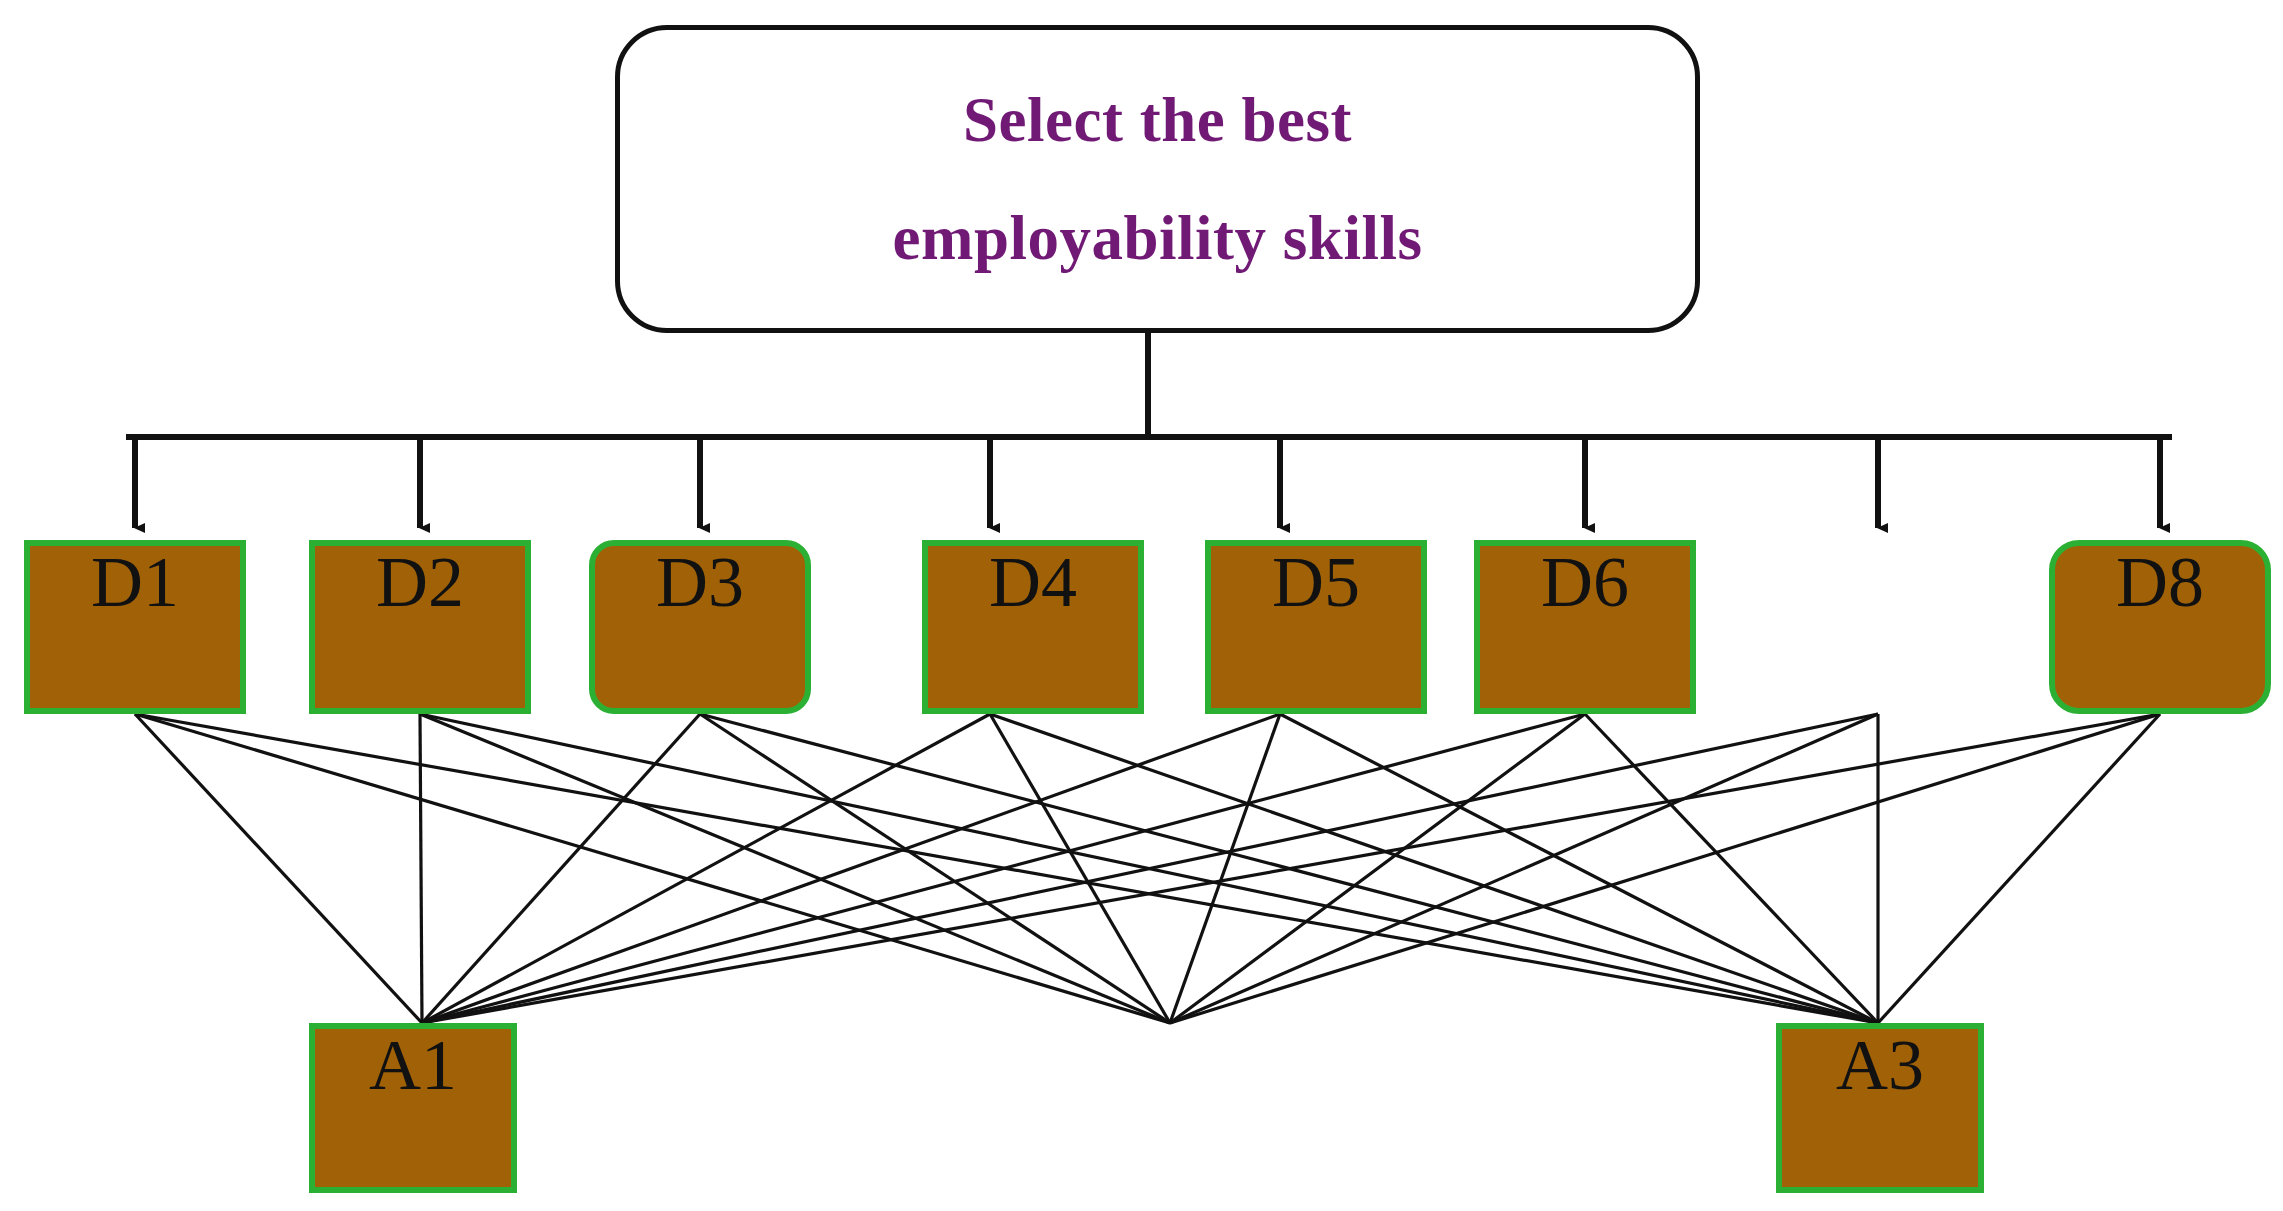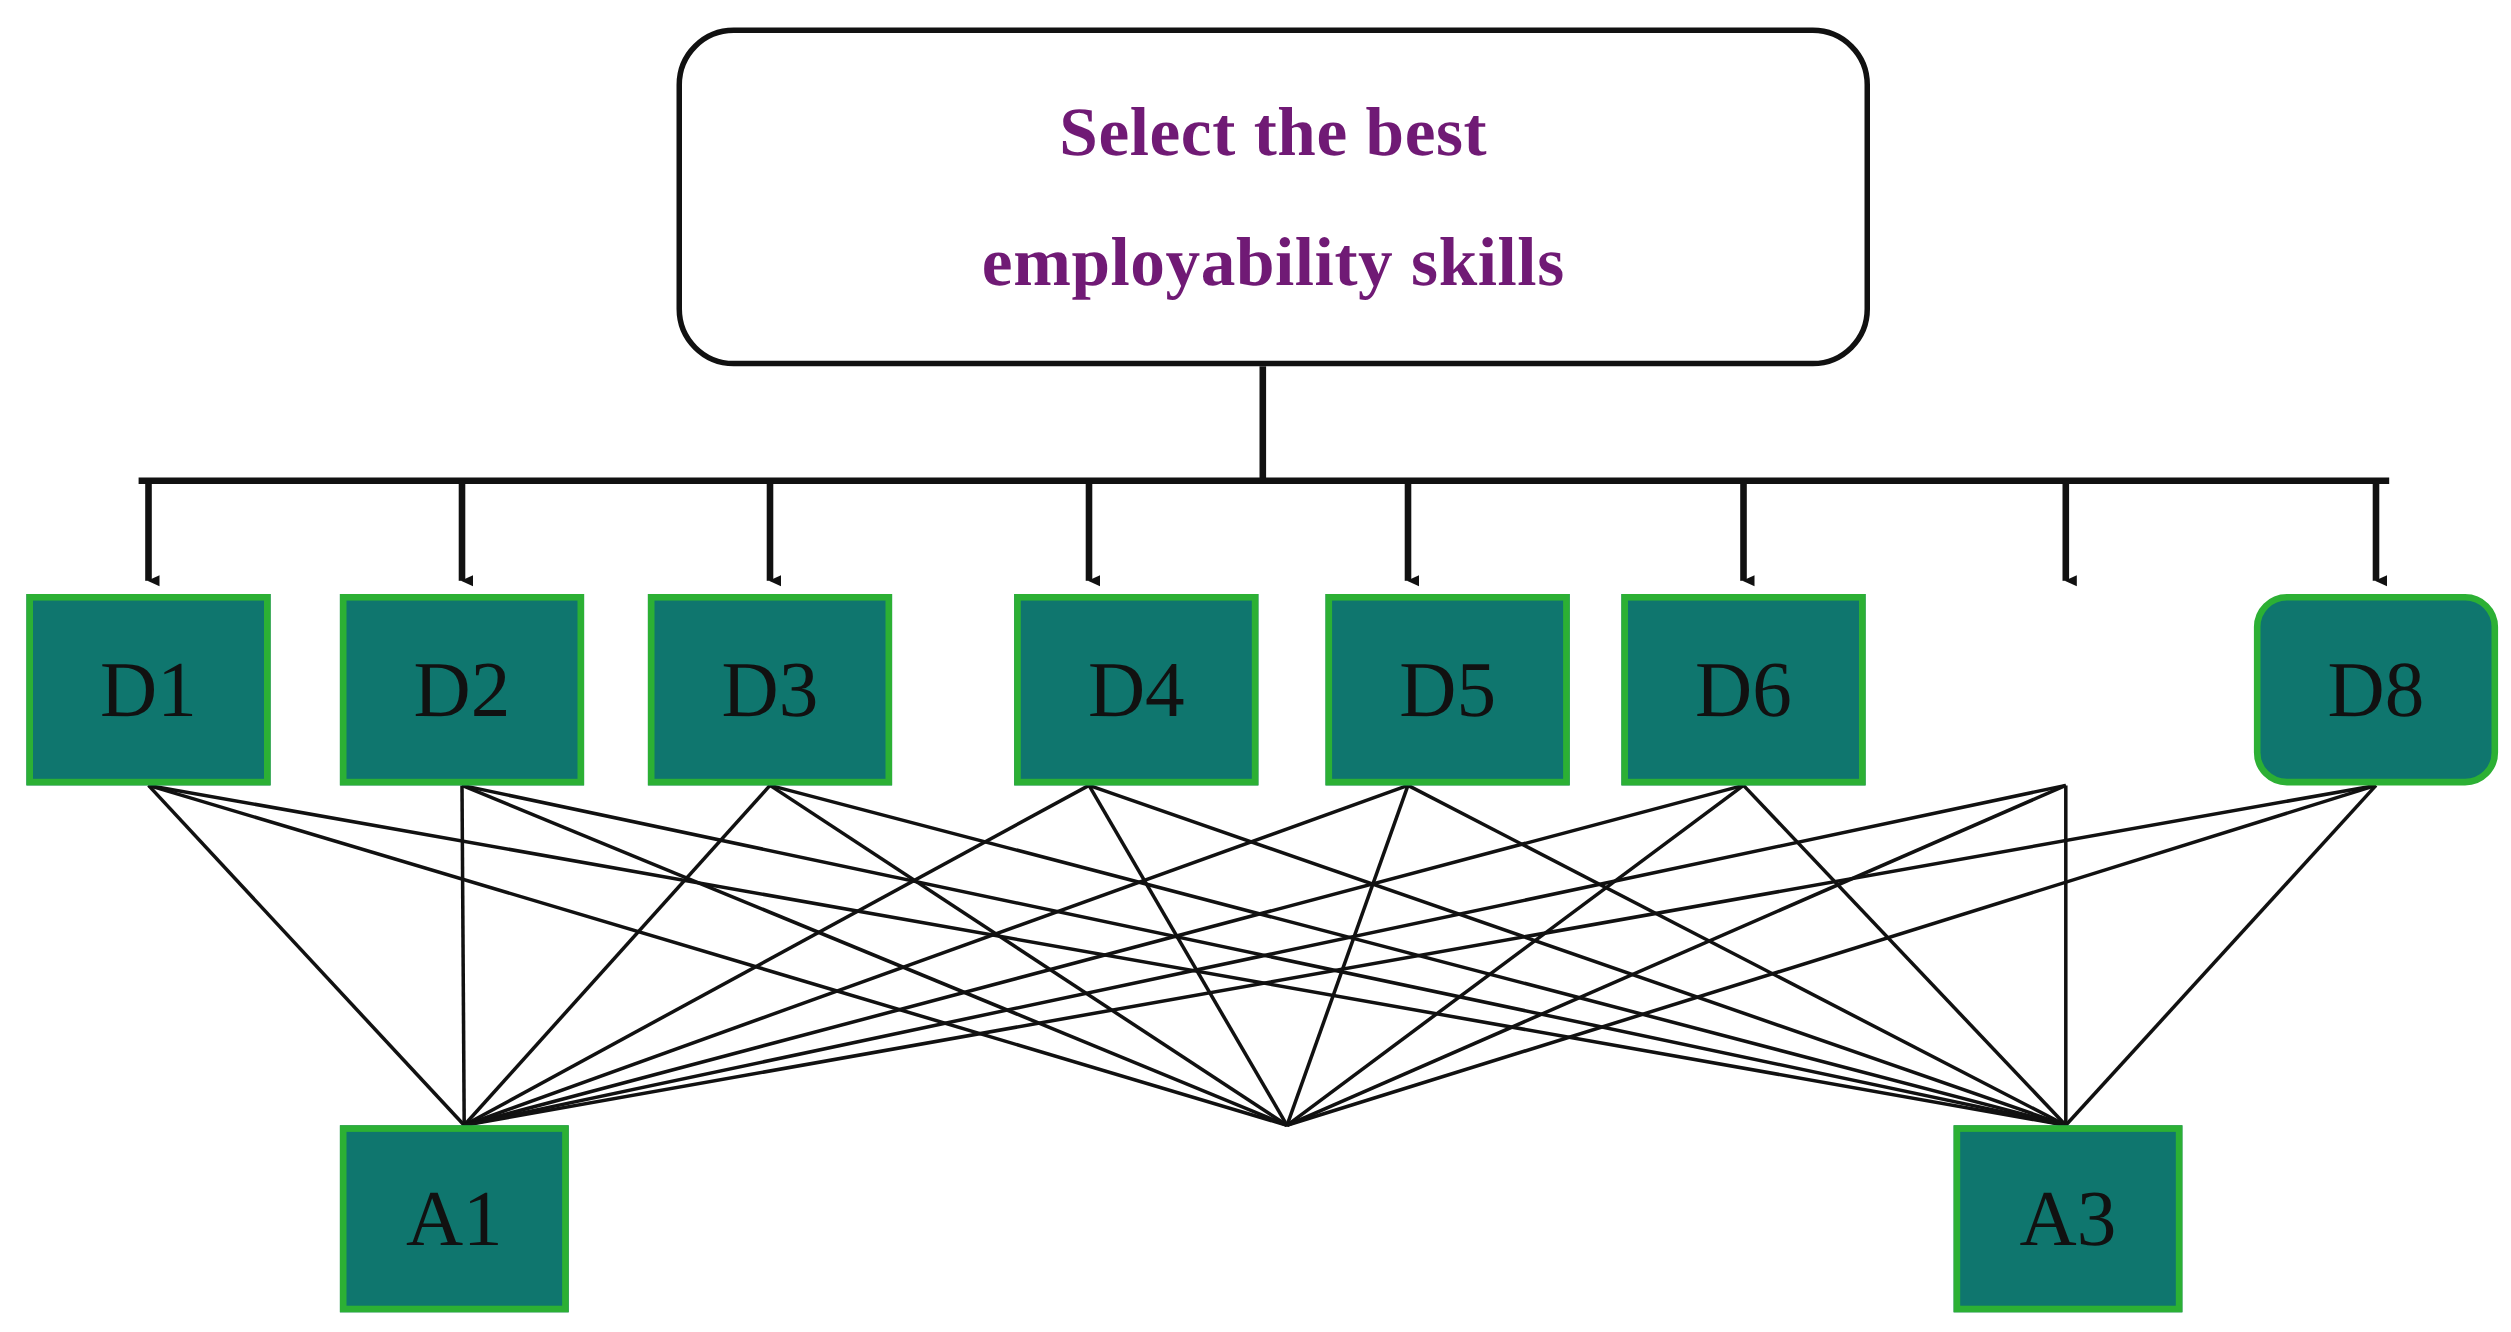--- a/index.html
+++ b/index.html
@@ -47,23 +47,22 @@
     line-height: 1.05;
     color: #701a75;
     letter-spacing: 0.5px;
     white-space: nowrap;
   }
   .goal-line.first { margin-bottom: 52px; }
   .node-box {
     position: absolute;
     box-sizing: border-box;
     border: 6px solid #2CB034;
-    background: #0f766e;
+    background: #a16207;
     display: flex;
-    align-items: center;
     justify-content: center;
     z-index: 3;
   }
   .node-label {
     font-size: 72px;
     color: #111111;
     line-height: 1;
   }
   .crit-box { width: 222px; height: 174px; top: 540px; }
   .alt-box  { width: 208px; height: 170px; top: 1023px; }
@@ -131,21 +130,21 @@
     <div class="goal-line first">Select the best</div>
     <div class="goal-line">employability skills</div>
   </div>
 
   <div class="node-box crit-box" style="left:24px;">
     <span class="node-label">D1</span>
   </div>
   <div class="node-box crit-box" style="left:309px;">
     <span class="node-label">D2</span>
   </div>
-  <div class="node-box crit-box" style="left:589px;">
+  <div class="node-box crit-box" style="left:589px;border-radius:25px;">
     <span class="node-label">D3</span>
   </div>
   <div class="node-box crit-box" style="left:879px;margin-left:43px;">
     <span class="node-label">D4</span>
   </div>
   <div class="node-box crit-box" style="left:1169px;margin-left:36px;">
     <span class="node-label">D5</span>
   </div>
   <div class="node-box crit-box" style="left:1474px;">
     <span class="node-label">D6</span>

